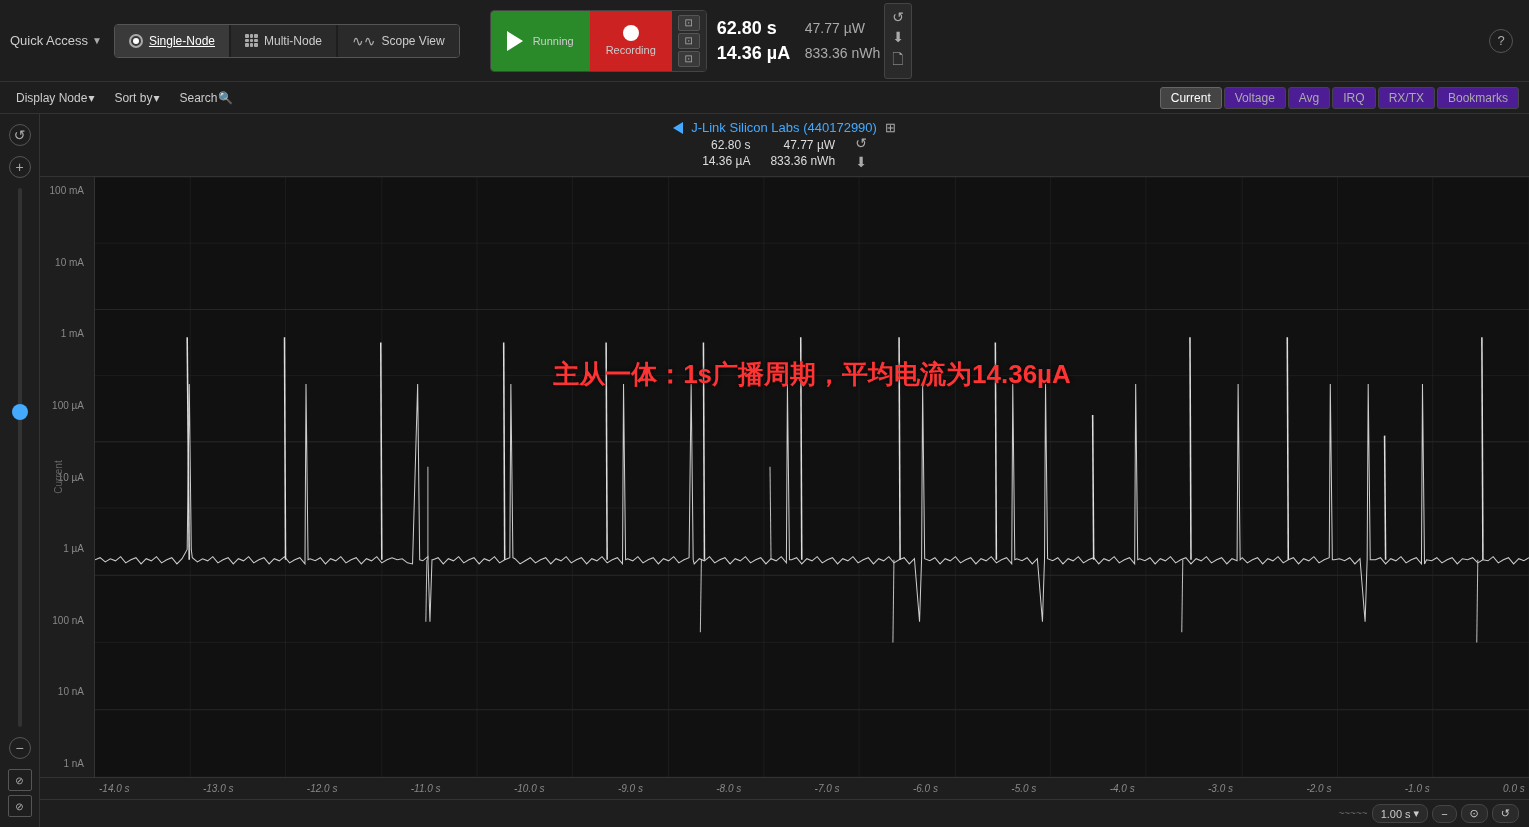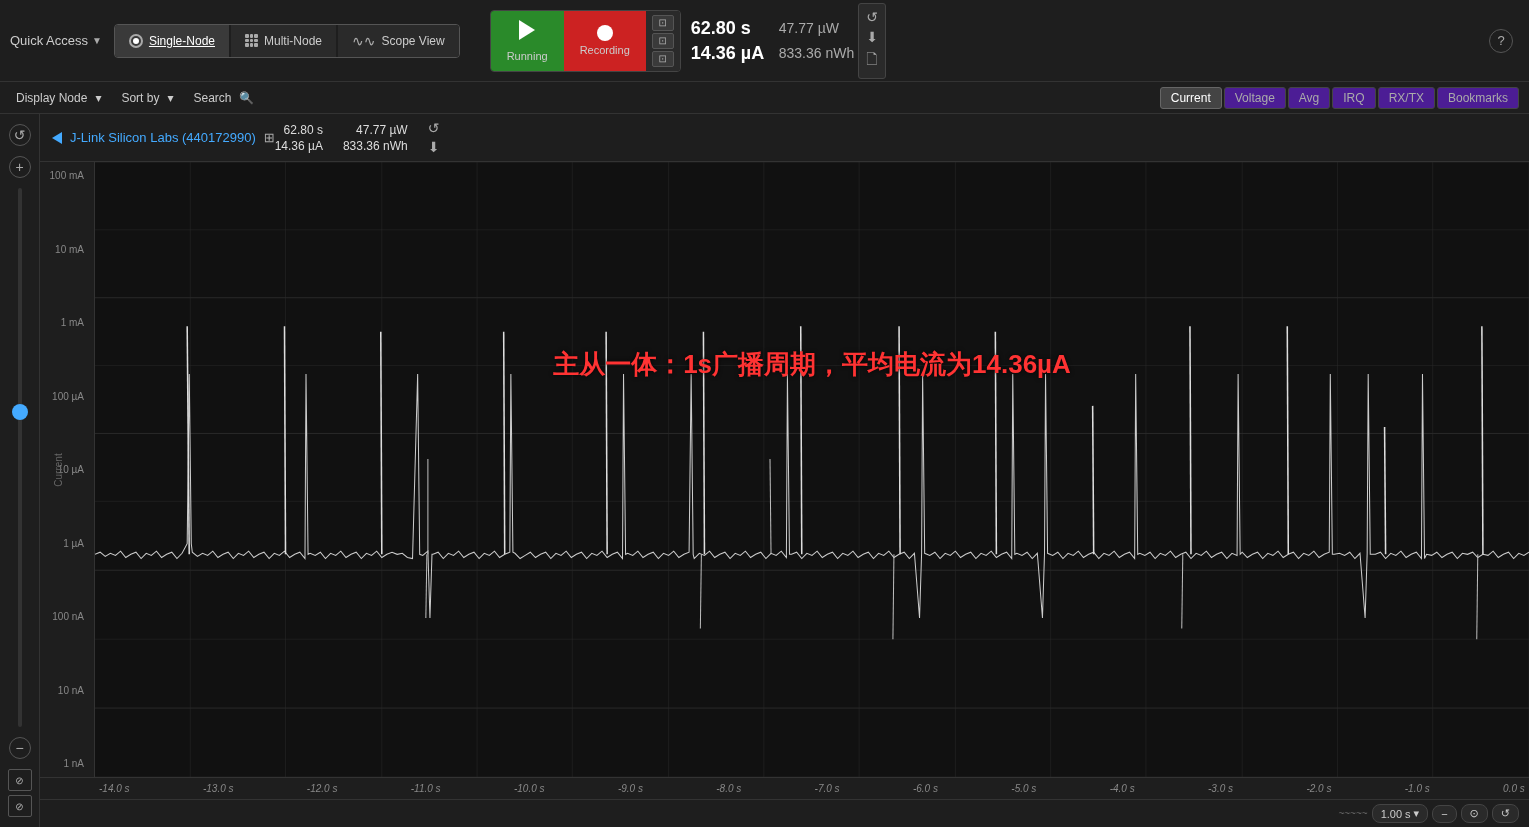--- a/index.html
+++ b/index.html
@@ -100,21 +100,21 @@
       overflow: hidden;
       height: 62px;
     }
     .run-btn {
       background: #2a8a2a;
       color: #fff;
       border: none;
       padding: 0 16px;
       cursor: pointer;
       display: flex;
-      flex-direction: column;
+      flex-direction: row;
       align-items: center;
       justify-content: center;
       gap: 10px;
       min-width: 60px;
     }
     .run-btn .play-icon {
       width: 0; height: 0;
       border-top: 10px solid transparent;
       border-bottom: 10px solid transparent;
       border-left: 16px solid #fff;
@@ -228,21 +228,21 @@
       border-bottom: 1px solid #333;
       gap: 8px;
     }
     .toolbar-btn-sm {
       background: none;
       border: none;
       color: #ccc;
       cursor: pointer;
       display: flex;
       align-items: flex-end;
-      gap: 8px;
+      gap: 1px;
       font-size: 12px;
       padding: 3px 6px;
       border-radius: 3px;
     }
 
     
     .right-tabs {
       position: absolute;
       right: 10px;
       display: flex;
@@ -335,22 +335,23 @@
       flex-direction: column;
       overflow: hidden;
     }
 
     
     .chart-header {
       background: #1e1e1e;
       padding: 6px 12px;
       display: flex;
       align-items: center;
-      justify-content: flex-start;
+      justify-content: flex-end;
       border-bottom: 1px solid #333;
+      flex-direction: column;
     }
     .device-label {
       display: flex;
       align-items: center;
       gap: 8px;
       color: #4af;
       font-size: 13px;
     }
     .triangle-icon {
       width: 0; height: 0;

